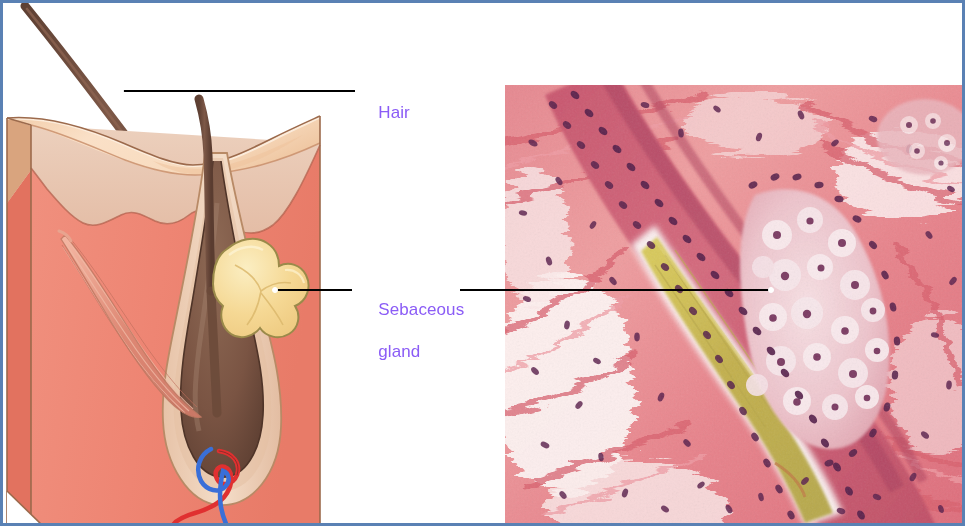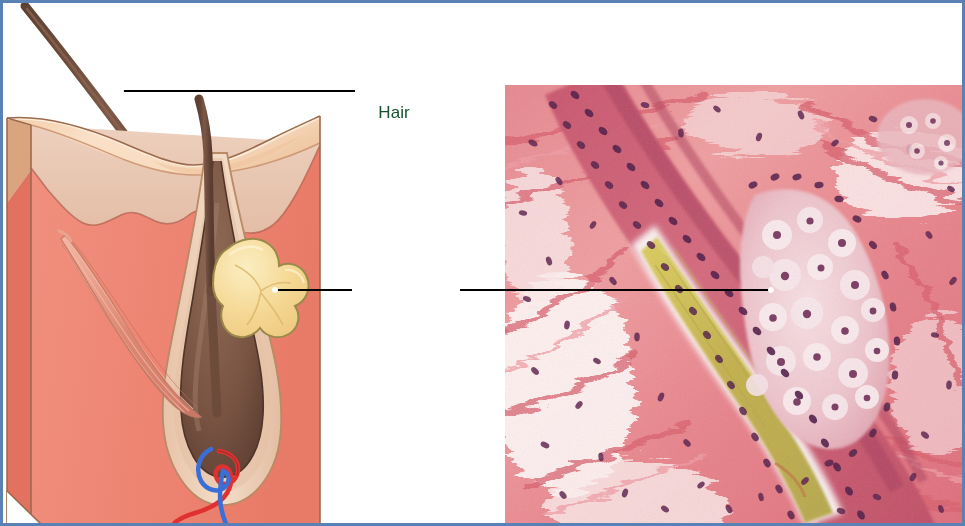--- a/index.html
+++ b/index.html
@@ -22,21 +22,21 @@
   }
   .layer {
     position: absolute;
     top: 0;
     left: 0;
     width: 965px;
     height: 526px;
   }
   .label-text {
     position: absolute;
-    color: #14532d;
+    color: #8b5cf6;
     font-family: "Liberation Sans", sans-serif;
     font-size: 17px;
     line-height: 21px;
     white-space: pre;
     letter-spacing: 0.1px;
   }
   #label-hair {
     left: 356px;
     top: 78px;
   }
@@ -601,14 +601,18 @@
   <div class="leader" id="leader-seb-left"></div>
   <div class="leader" id="leader-seb-right"></div>
   <div class="leader-dot" style="left:115px; top:85px;"></div>
   <div class="leader-dot" style="left:269px; top:284px;"></div>
   <div class="leader-dot" style="left:765px; top:284px;"></div>
 
   <div class="label-text" id="label-hair">
     <span>Hair</span>
   </div>
 
+  <div class="label-text" id="label-sebaceous">
+    <span>Sebaceous</span><br>
+    <span>gland</span>
+  </div>
 
 </div>
 
 </body></html>

